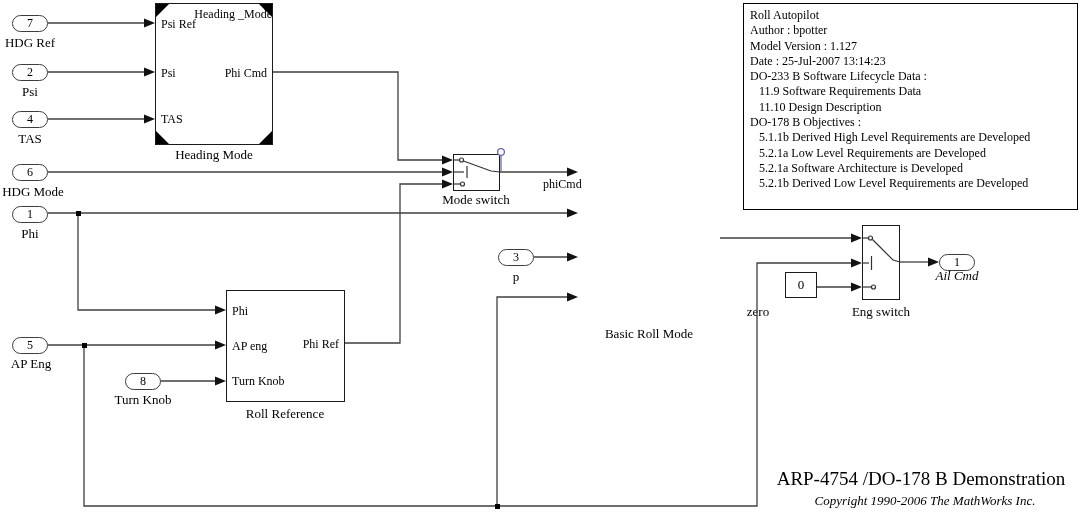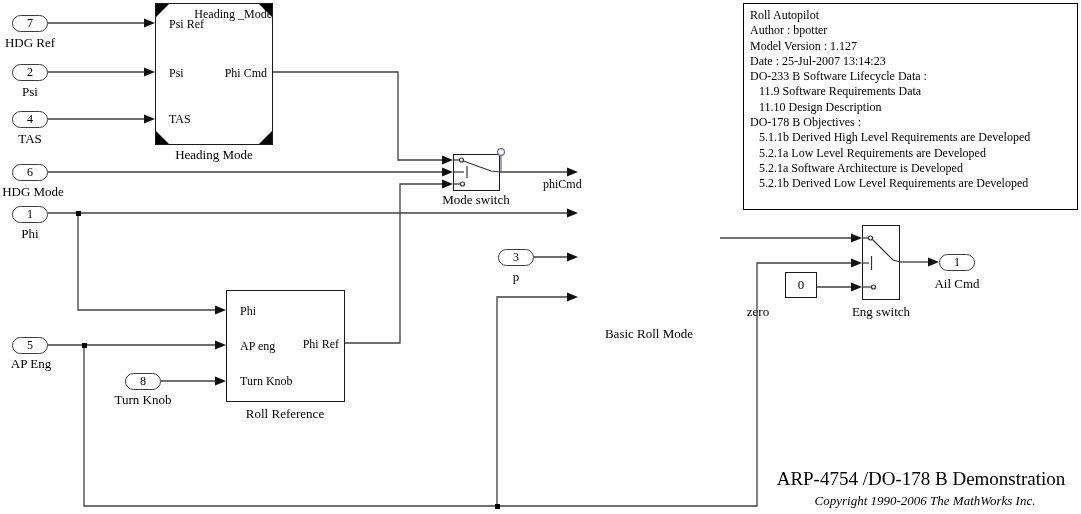--- a/index.html
+++ b/index.html
@@ -1,21 +1,21 @@
 <!DOCTYPE html>
 <html><head>
 <meta charset="utf-8">
 <style>
   html,body{margin:0;padding:0;background:#fff;}
   .canvas{position:relative;width:1081px;height:514px;background:#ffffff;
           font-family:"Liberation Serif", serif;color:#000;overflow:hidden;}
   .blk{position:absolute;border:1.5px solid #1a1a1a;background:#fff;box-sizing:border-box;}
   .blk-title{position:absolute;left:0;right:0;top:3px;text-align:right;font-size:12px;white-space:nowrap;}
   .pin{position:absolute;font-size:12px;white-space:nowrap;}
-  .pin-l{left:13px;}
+  .pin-l{left:5px;}
   .pin-r{right:5px;text-align:right;}
   .tri{position:absolute;width:0;height:0;}
   .tri-tl{top:0;left:0;border-top:13px solid #000;border-right:13px solid transparent;}
   .tri-tr{top:0;right:0;border-top:13px solid #000;border-left:13px solid transparent;}
   .tri-bl{bottom:0;left:0;border-bottom:13px solid #000;border-right:13px solid transparent;}
   .tri-br{bottom:0;right:0;border-bottom:13px solid #000;border-left:13px solid transparent;}
   .oval{position:absolute;width:36px;height:17px;border:1.2px solid #3d3d3d;border-radius:9px;
         background:#fff;text-align:center;font-size:12px;line-height:15px;box-sizing:border-box;}
   .plabel{position:absolute;font-size:13px;white-space:nowrap;transform:translateX(-50%);}
   .caption{position:absolute;font-size:13px;white-space:nowrap;transform:translateX(-50%);}
@@ -53,21 +53,21 @@
   <div class="oval" style="left:12px;top:336.5px;">5</div>
   <div class="plabel" style="left:31px;top:356px;">AP Eng</div>
 
   <div class="oval" style="left:125px;top:372.5px;">8</div>
   <div class="plabel" style="left:143px;top:392px;">Turn Knob</div>
 
   <div class="oval" style="left:498px;top:248.5px;">3</div>
   <div class="plabel" style="left:516px;top:269px;">p</div>
 
   <div class="oval" style="left:939px;top:253.5px;">1</div>
-  <div class="plabel" style="left:957px;top:276px;">Ail Cmd</div>
+  <div class="plabel" style="left:957px;top:268px;font-style:italic;">Ail Cmd</div>
 
   <div class="blk" style="left:155px;top:3px;width:118px;height:142px;">
     <div class="tri tri-tl"></div>
     <div class="tri tri-tr"></div>
     <div class="tri tri-bl"></div>
     <div class="tri tri-br"></div>
     <div class="blk-title">Heading _Mode</div>
     <div class="pin pin-l" style="top:13px;">Psi Ref</div>
     <div class="pin pin-l" style="top:62px;">Psi</div>
     <div class="pin pin-l" style="top:108px;">TAS</div>

